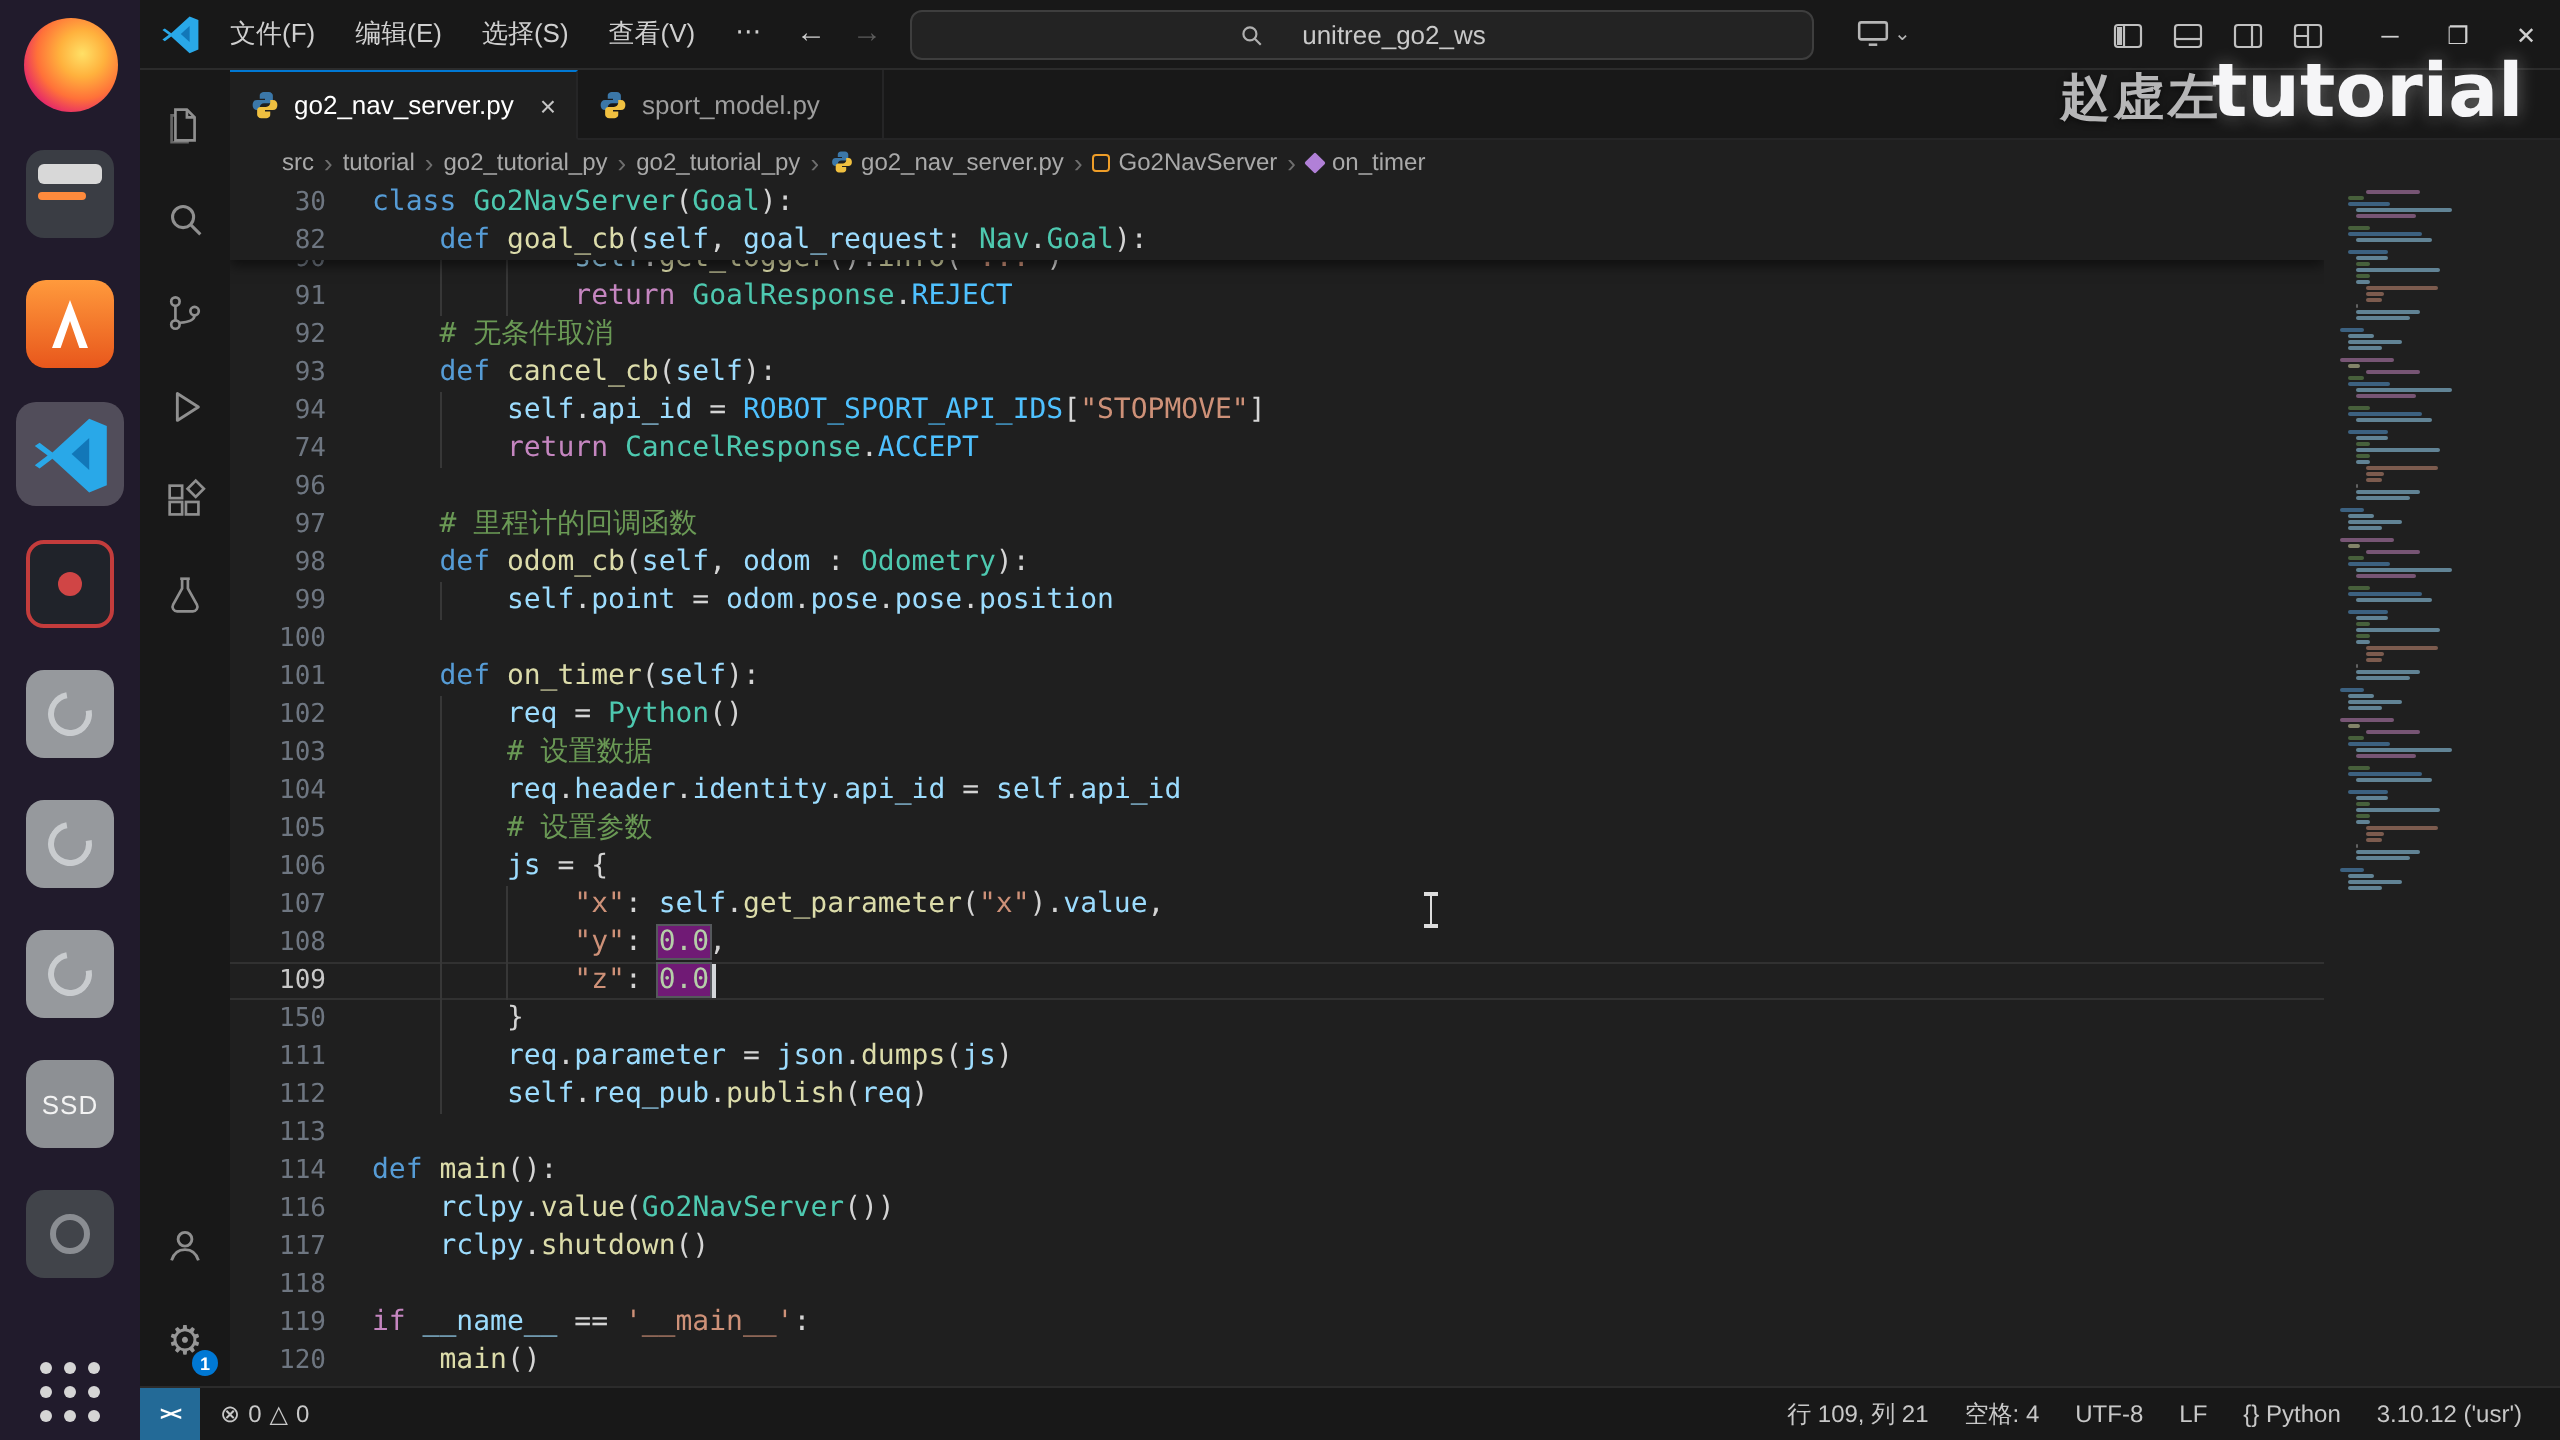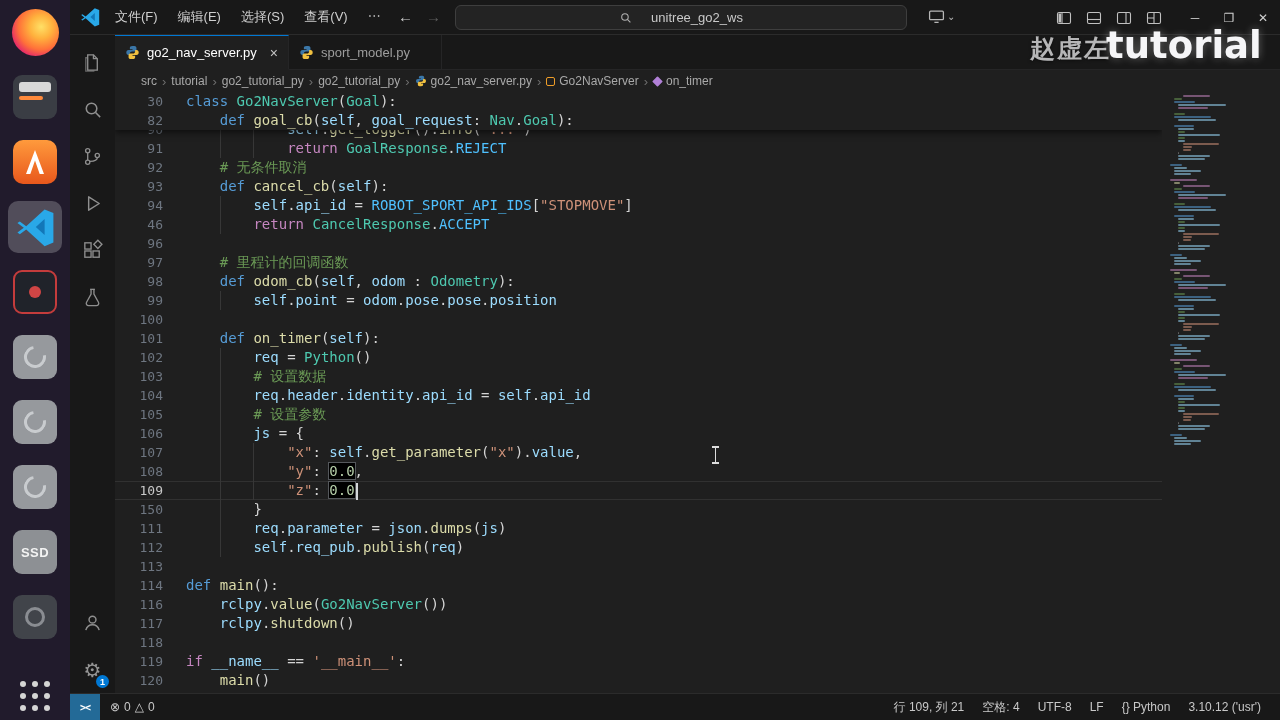--- a/index.html
+++ b/index.html
@@ -14,21 +14,21 @@
   .ic-firefox{width:47px;height:47px;border-radius:50%;background:radial-gradient(circle at 62% 38%,#ffe066 0%,#ffb13d 28%,#ff7139 55%,#e3236d 78%,#7a2ccf 100%)}
   .ic-files{width:44px;height:44px;border-radius:9px;background:#3a3d44;position:relative;overflow:hidden}
   .ic-files .bar{position:absolute;top:7px;left:6px;right:6px;height:10px;background:#d8d8d8;border-radius:3px}
   .ic-files .oline{position:absolute;top:21px;left:6px;right:14px;height:4px;background:#ff8a3c;border-radius:2px}
   .ic-soft{width:44px;height:44px;border-radius:10px;background:linear-gradient(180deg,#ff9a3c,#e8571c);position:relative}
   .ic-soft::after{content:'';position:absolute;left:13px;top:10px;width:18px;height:24px;background:#fff;clip-path:polygon(50% 0,100% 100%,76% 100%,50% 44%,24% 100%,0 100%)}
   .ic-rec{width:44px;height:44px;border-radius:9px;background:#20232a;border:2px solid #c43c3c;display:flex;align-items:center;justify-content:center}
   .ic-rec .dot{width:12px;height:12px;border-radius:50%;background:#d04545}
   .ic-ph{width:44px;height:44px;border-radius:9px;background:#96999d;display:flex;align-items:center;justify-content:center}
   .ic-ph .ring{width:22px;height:22px;border-radius:50%;border:3px solid #c9cccf;border-top-color:transparent;transform:rotate(35deg)}
-  .ic-ssd{width:44px;height:44px;border-radius:9px;background:#8d9094;color:#f3f3f3;font-weight:700;font-size:13px;display:flex;align-items:center;justify-content:center;letter-spacing:.5px}
+  .ic-ssd{width:44px;height:44px;border-radius:9px;background:#8d9094;color:#f3f3f3;font-weight:400;font-size:13px;display:flex;align-items:center;justify-content:center;letter-spacing:.5px}
   .ic-part{width:44px;height:44px;border-radius:9px;background:#41444a;display:flex;align-items:center;justify-content:center}
   .ic-part .ring{width:20px;height:20px;border-radius:50%;border:3px solid #8a8d92}
   .show-apps{display:grid;grid-template-columns:repeat(3,6px);gap:6px;margin-top:4px}
   .show-apps i{width:6px;height:6px;border-radius:50%;background:#d5d5d5}
 
   
   .titlebar{position:absolute;left:70px;top:0;right:0;height:35px;background:#181818;border-bottom:1px solid #2b2b2b;display:flex;align-items:center;z-index:15}
   .tb-logo{width:20px;height:20px;margin:0 6px 0 10px;flex:none;display:flex}
   .menus{display:flex;gap:2px;font-size:13px;color:#cfcfcf}
   .menu-item{padding:4px 9px;border-radius:5px;cursor:default;white-space:nowrap}
@@ -68,21 +68,21 @@
   .code{position:absolute;top:47px;left:0;right:0}
   .code-line{height:19px;display:flex;position:relative;font-family:"DejaVu Sans Mono",monospace;font-size:14px;line-height:19px;white-space:pre}
   .code-line.current{box-shadow:inset 0 1px 0 #313131, inset 0 -1px 0 #313131}
   .ln{width:48px;flex:none;text-align:right;color:#6e7681;font-size:13px}
   .ln.active{color:#c8c8c8}
   .ltext{margin-left:23px}
   .ig{position:absolute;top:0;bottom:0;width:1px;background:#373737}
   .sticky{position:absolute;top:0;left:0;right:118px;z-index:5;background:#1f1f1f;box-shadow:0 3px 6px rgba(0,0,0,.5)}
   .partial-line{position:absolute;top:38px;left:0;right:118px;height:9px;overflow:hidden;z-index:1}
   .caret{display:inline-block;width:2px;height:17px;background:#d4d7da;vertical-align:middle;margin-left:1px}
-  .t-hl{background:#000000;box-shadow:0 0 0 1px #55585c}
+  .t-hl{background:#701a75;box-shadow:0 0 0 1px #55585c}
   .t-pl{color:var(--t-pl)} .t-kw{color:var(--t-kw)} .t-ctl{color:var(--t-ctl)}
   .t-cls{color:var(--t-cls)} .t-fn{color:var(--t-fn)} .t-v{color:var(--t-v)}
   .t-s{color:var(--t-s)} .t-n{color:var(--t-n)} .t-c{color:var(--t-c)} .t-const{color:var(--t-const)}
   .minimap{position:absolute;top:0;right:0;width:118px;bottom:0;background:#1f1f1f;z-index:6;padding:3px 6px 0 8px}
   .mrow{height:2px;margin-bottom:1px;border-radius:1px}
 
   
   .statusbar{position:absolute;left:70px;right:0;bottom:0;height:27px;background:#181818;border-top:1px solid #2b2b2b;display:flex;align-items:center;font-size:12px;color:#c8c8c8;z-index:15}
   .sb-remote{width:30px;height:26px;background:#236a97;color:#fff;display:flex;align-items:center;justify-content:center;font-size:10px;font-weight:700;letter-spacing:-1px;font-family:"DejaVu Sans Mono",monospace}
   .sb-problems{display:flex;align-items:center;gap:4px;padding:0 10px}
@@ -362,21 +362,21 @@
           <span class="bc-ico-method"></span>
           <span>on_timer</span>
         </span>
       </div>
     <div class="editor">
       <div id="code" class="code">
           <div class="code-line"><div class="ig" style="left: 104.72px;"></div><div class="ig" style="left: 138.44px;"></div><span class="ln">91</span><span class="ltext"><span class="t-pl">            </span><span class="t-ctl">return </span><span class="t-cls">GoalResponse</span><span class="t-pl">.</span><span class="t-const">REJECT</span></span></div>
           <div class="code-line"><span class="ln">92</span><span class="ltext"><span class="t-pl">    </span><span class="t-c"># 无条件取消</span></span></div>
           <div class="code-line"><span class="ln">93</span><span class="ltext"><span class="t-pl">    </span><span class="t-kw">def </span><span class="t-fn">cancel_cb</span><span class="t-pl">(</span><span class="t-v">self</span><span class="t-pl">):</span></span></div>
           <div class="code-line"><div class="ig" style="left: 104.72px;"></div><span class="ln">94</span><span class="ltext"><span class="t-pl">        </span><span class="t-v">self</span><span class="t-pl">.</span><span class="t-v">api_id</span><span class="t-pl"> = </span><span class="t-const">ROBOT_SPORT_API_IDS</span><span class="t-pl">[</span><span class="t-s">"STOPMOVE"</span><span class="t-pl">]</span></span></div>
-          <div class="code-line"><div class="ig" style="left: 104.72px;"></div><span class="ln">46</span><span class="ltext"><span class="t-pl">        </span><span class="t-ctl">return </span><span class="t-cls">CancelResponse</span><span class="t-pl">.</span><span class="t-const">ACCEPT</span></span></div>
+          <div class="code-line"><div class="ig" style="left: 104.72px;"></div><span class="ln">74</span><span class="ltext"><span class="t-pl">        </span><span class="t-ctl">return </span><span class="t-cls">CancelResponse</span><span class="t-pl">.</span><span class="t-const">ACCEPT</span></span></div>
           <div class="code-line"><span class="ln">96</span><span class="ltext"></span></div>
           <div class="code-line"><span class="ln">97</span><span class="ltext"><span class="t-pl">    </span><span class="t-c"># 里程计的回调函数</span></span></div>
           <div class="code-line"><span class="ln">98</span><span class="ltext"><span class="t-pl">    </span><span class="t-kw">def </span><span class="t-fn">odom_cb</span><span class="t-pl">(</span><span class="t-v">self</span><span class="t-pl">, </span><span class="t-v">odom</span><span class="t-pl"> : </span><span class="t-cls">Odometry</span><span class="t-pl">):</span></span></div>
           <div class="code-line"><div class="ig" style="left: 104.72px;"></div><span class="ln">99</span><span class="ltext"><span class="t-pl">        </span><span class="t-v">self</span><span class="t-pl">.</span><span class="t-v">point</span><span class="t-pl"> = </span><span class="t-v">odom</span><span class="t-pl">.</span><span class="t-v">pose</span><span class="t-pl">.</span><span class="t-v">pose</span><span class="t-pl">.</span><span class="t-v">position</span></span></div>
           <div class="code-line"><span class="ln">100</span><span class="ltext"></span></div>
           <div class="code-line"><span class="ln">101</span><span class="ltext"><span class="t-pl">    </span><span class="t-kw">def </span><span class="t-fn">on_timer</span><span class="t-pl">(</span><span class="t-v">self</span><span class="t-pl">):</span></span></div>
           <div class="code-line"><div class="ig" style="left: 104.72px;"></div><span class="ln">102</span><span class="ltext"><span class="t-pl">        </span><span class="t-v">req</span><span class="t-pl"> = </span><span class="t-cls">Python</span><span class="t-pl">()</span></span></div>
           <div class="code-line"><div class="ig" style="left: 104.72px;"></div><span class="ln">103</span><span class="ltext"><span class="t-pl">        </span><span class="t-c"># 设置数据</span></span></div>
           <div class="code-line"><div class="ig" style="left: 104.72px;"></div><span class="ln">104</span><span class="ltext"><span class="t-pl">        </span><span class="t-v">req</span><span class="t-pl">.</span><span class="t-v">header</span><span class="t-pl">.</span><span class="t-v">identity</span><span class="t-pl">.</span><span class="t-v">api_id</span><span class="t-pl"> = </span><span class="t-v">self</span><span class="t-pl">.</span><span class="t-v">api_id</span></span></div>
           <div class="code-line"><div class="ig" style="left: 104.72px;"></div><span class="ln">105</span><span class="ltext"><span class="t-pl">        </span><span class="t-c"># 设置参数</span></span></div>

